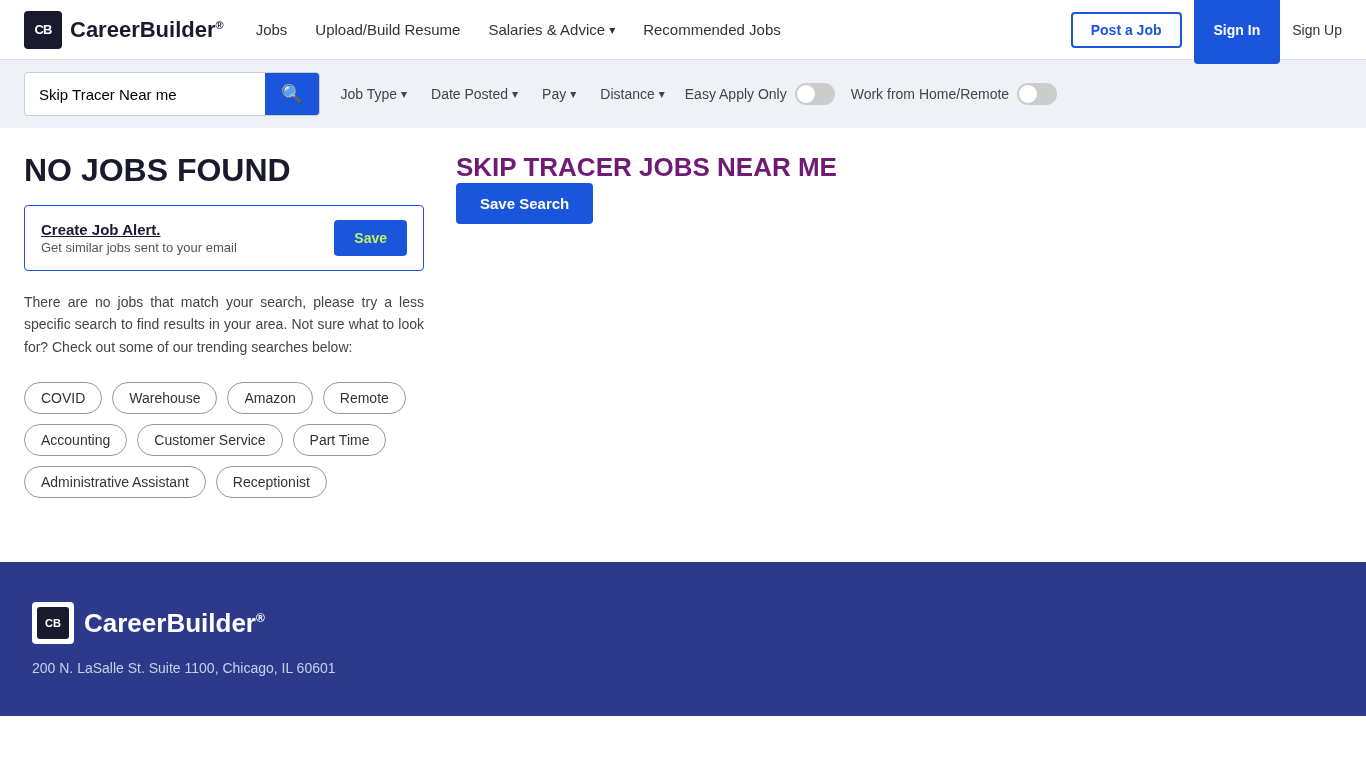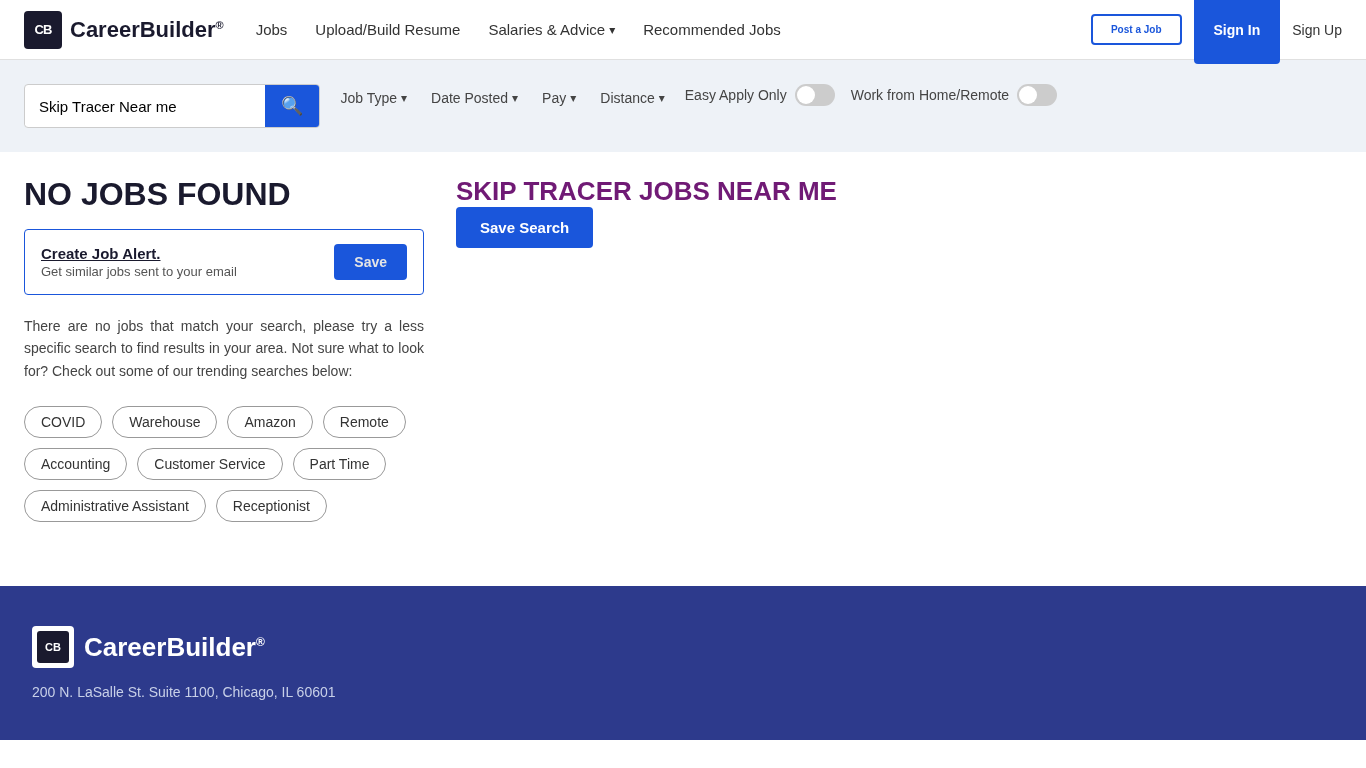--- a/index.html
+++ b/index.html
@@ -58,21 +58,21 @@
       display: flex;
       align-items: center;
       gap: 12px;
     }
     .btn-post-job {
       border: 2px solid #1a56db;
       color: #1a56db;
       background: #fff;
       padding: 8px 18px;
       border-radius: 4px;
-      font-size: 10px;
+      font-size: 14px;
       font-weight: 600;
       cursor: pointer;
     }
     .btn-sign-in {
       background: #1a56db;
       color: #fff;
       border: none;
       padding: 26px 20px;
       border-radius: 4px;
       font-size: 14px;
@@ -84,23 +84,23 @@
       border: none;
       color: #333;
       font-size: 14px;
       cursor: pointer;
       font-weight: 500;
     }
 
     
     .search-bar {
       background: #eef2f7;
-      padding: 24px 24px;
-      display: flex;
-      align-items: flex-start;
+      padding: 12px 24px;
+      display: flex;
+      align-items: center;
       gap: 16px;
       flex-wrap: wrap;
     }
     .search-input-wrap {
       display: flex;
       align-items: center;
       border: 1px solid #ccc;
       border-radius: 4px;
       overflow: hidden;
       background: #fff;
@@ -200,21 +200,21 @@
       color: #1a1a2e;
       text-decoration: underline;
     }
     .alert-box-text .alert-sub {
       font-size: 13px;
       color: #555;
       margin-top: 2px;
     }
     .btn-save {
       background: #1a56db;
-      color: #e5e5e5;
+      color: #bef264;
       border: none;
       padding: 10px 20px;
       border-radius: 4px;
       font-size: 14px;
       font-weight: 600;
       cursor: pointer;
       white-space: nowrap;
     }
     .no-jobs-message {
       font-size: 14px;

